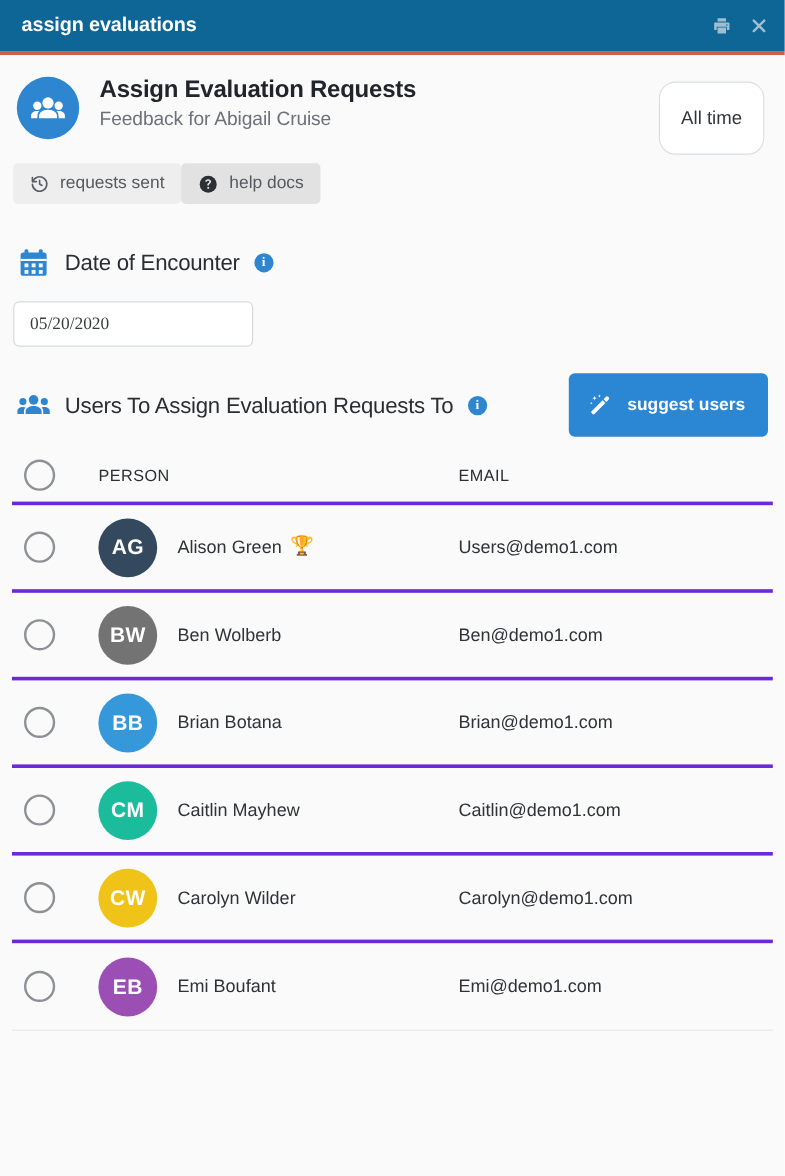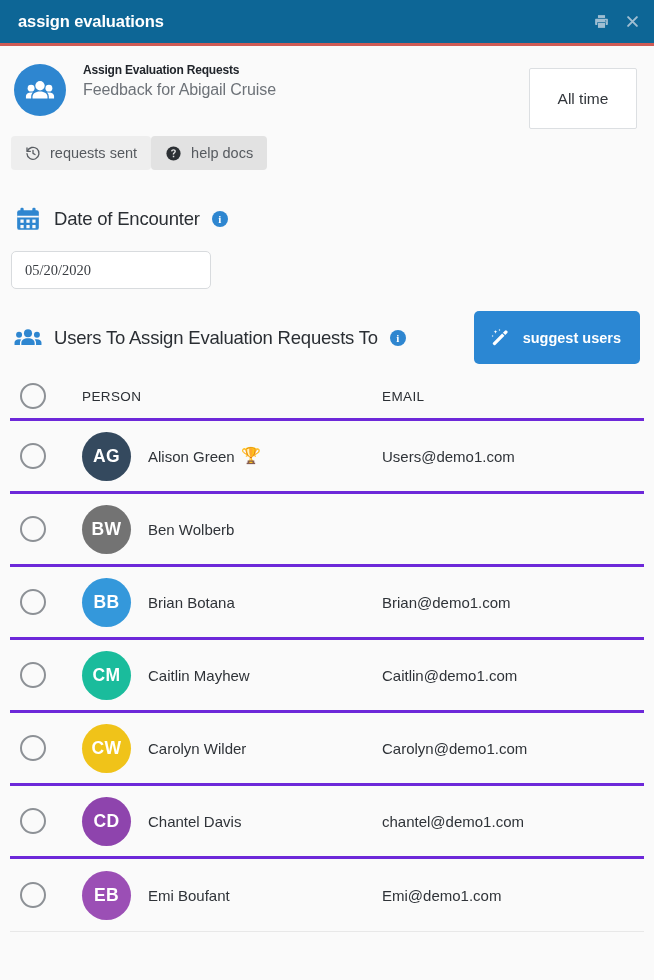--- a/index.html
+++ b/index.html
@@ -62,41 +62,41 @@
   .hdr-avatar {
     width: 52px; height: 52px;
     border-radius: 50%;
     background: #2e86d0;
     display: flex; align-items: center; justify-content: center;
     flex: 0 0 52px;
     margin-top: 2px;
   }
   .hdr-text { margin-left: 17px; padding-top: 1px; }
   .hdr-title {
-    font-size: 12px;
+    font-size: 20px;
     font-weight: bold;
     color: #21252b;
     letter-spacing: -0.2px;
     line-height: 1.25;
   }
   .hdr-sub {
     font-size: 16px;
     color: #6d7278;
     margin-top: 3px;
     letter-spacing: -0.1px;
   }
   .alltime-btn {
     position: absolute;
     right: 17px;
     top: 22px;
-    width: 108px;
+    width: 88px;
     height: 61px;
     background: #ffffff;
     border: 1px solid #dcdfe2;
-    border-radius: 2px;
+    border-radius: 14px;
     display: flex;
     align-items: center;
     justify-content: center;
     font-size: 15.5px;
     color: #32363b;
     cursor: pointer;
   }
 
   
   .pills {
@@ -391,20 +391,21 @@
         <div class="row">
           <div class="cell-check">
             <div class="radio"></div>
           </div>
           <div class="cell-person">
             <div class="avatar" style="background: #737373;">BW</div>
             <div class="pname">
               <span>Ben Wolberb</span>
             </div>
           </div>
+          <div class="cell-email">Ben@demo1.com</div>
         </div>
         <div class="row">
           <div class="cell-check">
             <div class="radio"></div>
           </div>
           <div class="cell-person">
             <div class="avatar" style="background: rgb(52, 152, 219);">BB</div>
             <div class="pname">
               <span>Brian Botana</span>
             </div>
@@ -433,32 +434,20 @@
               <span>Carolyn Wilder</span>
             </div>
           </div>
           <div class="cell-email">Carolyn@demo1.com</div>
         </div>
         <div class="row">
           <div class="cell-check">
             <div class="radio"></div>
           </div>
           <div class="cell-person">
-            <div class="avatar" style="background: rgb(142, 68, 173);">CD</div>
-            <div class="pname">
-              <span>Chantel Davis</span>
-            </div>
-          </div>
-          <div class="cell-email">chantel@demo1.com</div>
-        </div>
-        <div class="row">
-          <div class="cell-check">
-            <div class="radio"></div>
-          </div>
-          <div class="cell-person">
             <div class="avatar" style="background: rgb(155, 79, 181);">EB</div>
             <div class="pname">
               <span>Emi Boufant</span>
             </div>
           </div>
           <div class="cell-email">Emi@demo1.com</div>
         </div>
       </div>
   </div>
 

